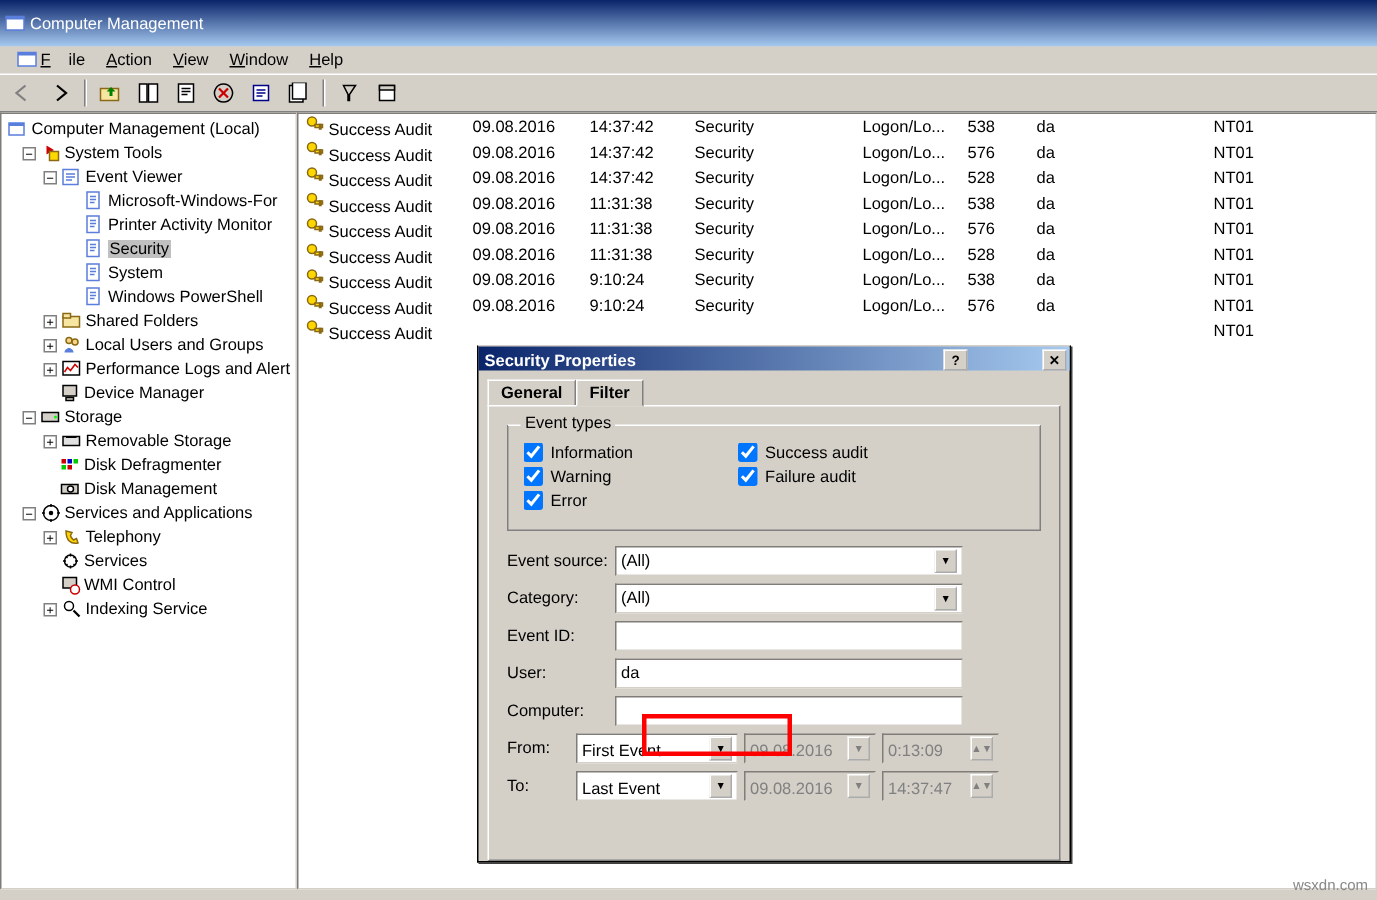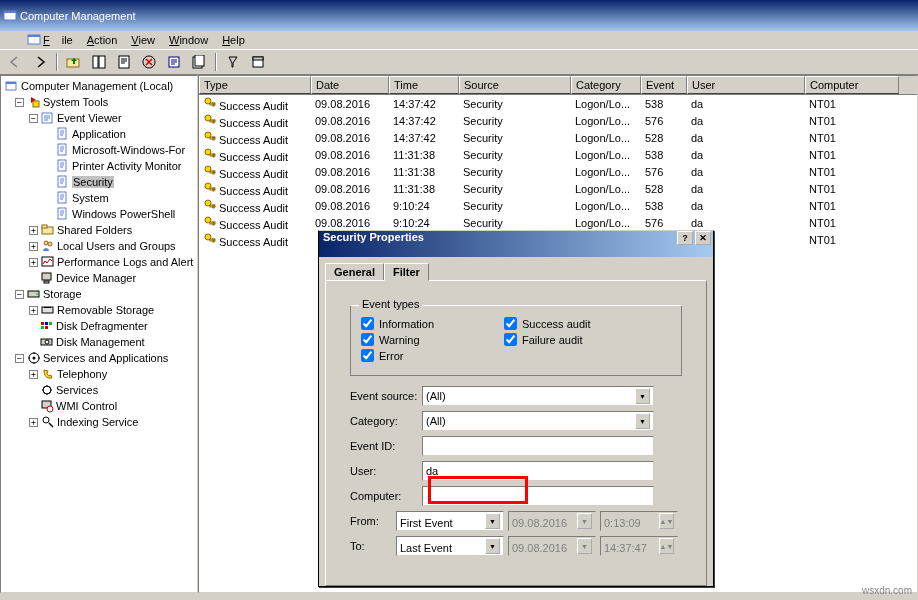--- a/index.html
+++ b/index.html
@@ -1,19 +1,19 @@
 <!DOCTYPE html>
 <html><head>
 <meta charset="utf-8">
 <style>
 * { box-sizing: border-box; margin: 0; padding: 0; font-family: Tahoma, sans-serif; font-size: 11px; }
 body { background: #d4d0c8; width: 918px; height: 600px; overflow: hidden; position: relative; }
 .titlebar { background: linear-gradient(#0a246a, #a6caf0); color: #fff; height: 31px; display: flex; align-items: center; padding: 0 3px; }
 .titlebar .ticon { width: 14px; height: 14px; margin-right: 3px; }
-.menubar { background: #d4d0c8; height: 18px; display: flex; align-items: center; padding-left: 21px; gap: 2px; }
+.menubar { background: #d4d0c8; height: 18px; display: flex; align-items: center; padding-left: 5px; gap: 2px; }
 .menubar span { padding: 1px 6px; cursor: default; }
 .menubar span u { text-decoration: underline; }
 .toolbar { background: #d4d0c8; height: 26px; border-top: 1px solid #fff; border-bottom: 1px solid #808080; display: flex; align-items: center; padding: 0 4px; gap: 3px; }
 .tbtn { width: 22px; height: 22px; display: flex; align-items: center; justify-content: center; border: 1px solid transparent; }
 .sep { width: 2px; height: 18px; border-left: 1px solid #808080; border-right: 1px solid #fff; margin: 0 2px; }
 .content { display: flex; height: 518px; }
 .tree { width: 198px; background: #fff; border: 1px inset #d4d0c8; overflow: hidden; padding: 2px; }
 .tn { white-space: nowrap; display: flex; align-items: center; height: 16px; cursor: default; }
 .tn .tog { width: 9px; height: 9px; border: 1px solid #808080; background: #fff; display: inline-flex; align-items: center; justify-content: center; font-size: 8px; line-height: 7px; margin-right: 3px; font-family: monospace; }
 .tn .notog { width: 11px; display: inline-block; }
@@ -21,27 +21,27 @@
 .tn.sel .lbl { background: #c0c0c0; color: #000; padding: 0 1px; }
 .d0 { padding-left: 2px; } .d1 { padding-left: 12px; } .d2 { padding-left: 26px; } .d3 { padding-left: 42px; }
 .list { flex: 1; background: #fff; border: 1px inset #d4d0c8; position: relative; }
 .lh { display: flex; background: #d4d0c8; border-bottom: 1px solid #808080; }
 .lh div { padding: 2px 4px; border-right: 1px solid #808080; border-bottom: 1px solid #404040; border-top: 1px solid #fff; border-left: 1px solid #fff; cursor: default; }
 .lr { display: flex; height: 17px; align-items: center; }
 .lr div { padding: 0 4px; white-space: nowrap; overflow: hidden; }
 .c-type { width: 112px; } .c-date { width: 78px; } .c-time { width: 70px; } .c-src { width: 112px; } .c-cat { width: 70px; } .c-evt { width: 46px; } .c-user { width: 118px; } .c-comp { width: 94px; }
 .keyico { width: 14px; height: 14px; display: inline-block; margin-right: 2px; }
 .dialog { position: absolute; left: 318px; top: 230px; width: 396px; background: #d4d0c8; border: 1px solid #000; border-top: 1px solid #d4d0c8; box-shadow: 1px 1px 0 #404040; }
-.dlg-title { background: linear-gradient(to right,#0a246a,#a6caf0); color: #fff; height: 26px; display: flex; align-items: flex-start; padding: 0 2px 0 4px; font-weight: bold; }
+.dlg-title { background: linear-gradient(to right,#0a246a,#a6caf0); color: #fff; height: 16px; display: flex; align-items: flex-end; padding: 0 2px 0 4px; font-weight: bold; gap: 48px; }
 .dlg-title .dbtn { width: 16px; height: 14px; background: #d4d0c8; border: 1px outset #fff; color: #000; font-weight: bold; display: flex; align-items: center; justify-content: center; font-size: 9px; margin-left: 2px; }
 .tabs { padding: 6px 6px 0 6px; }
 .tabrow { display: flex; font-weight: bold; }
 .tab { padding: 2px 8px; border: 1px solid #808080; border-bottom: none; background: #d4d0c8; margin-right: 0; border-top-color: #fff; border-left-color: #fff; position: relative; }
 .tab.active { background: #d4d0c8; z-index: 2; border-bottom: 1px solid #d4d0c8; margin-bottom: -1px; }
-.tabbody { border: 1px solid #808080; border-top-color: #fff; border-left-color: #fff; padding: 24px; min-height: 304px; }
+.tabbody { border: 1px solid #808080; border-top-color: #fff; border-left-color: #fff; padding: 12px; min-height: 304px; }
 .grp { border: 1px solid #808080; border-top-color: #fff; border-left-color: #808080; padding: 8px 10px 10px 10px; margin-bottom: 10px; position: relative; }
 .grp::before { content: attr(data-title); position: absolute; top: -8px; left: 8px; background: #d4d0c8; padding: 0 3px; }
 .ck { display: flex; align-items: center; margin: 3px 0; }
 .ck input { margin-right: 5px; }
 .row { display: flex; align-items: center; margin: 5px 0; }
 .row .lbl { width: 72px; }
 .row input[type=text], .row .drop { border: 1px inset #d4d0c8; background: #fff; height: 20px; padding: 1px 3px; }
 .drop { width: 232px; display: flex; align-items: center; justify-content: space-between; }
 .drop .arr { width: 15px; height: 16px; background: #d4d0c8; border: 1px outset #fff; display: flex; align-items: center; justify-content: center; font-size: 7px; }
 .drop.small { width: 108px; align-items: flex-end; }
@@ -173,30 +173,20 @@
         <span class="lbl">Event Viewer</span>
       </div>
     <div class="tn d3">
         <span class="notog"></span>
         <span class="ico">
           <svg width="14" height="14">
             <rect x="2" y="1" width="8" height="11" fill="#fff" stroke="#5a7edc"></rect>
             <path d="M4 4h4M4 6h4M4 8h3" stroke="#5a7edc"></path>
           </svg>
         </span>
-        <span class="lbl">Application</span>
-      </div>
-    <div class="tn d3">
-        <span class="notog"></span>
-        <span class="ico">
-          <svg width="14" height="14">
-            <rect x="2" y="1" width="8" height="11" fill="#fff" stroke="#5a7edc"></rect>
-            <path d="M4 4h4M4 6h4M4 8h3" stroke="#5a7edc"></path>
-          </svg>
-        </span>
         <span class="lbl">Microsoft-Windows-For</span>
       </div>
     <div class="tn d3">
         <span class="notog"></span>
         <span class="ico">
           <svg width="14" height="14">
             <rect x="2" y="1" width="8" height="11" fill="#fff" stroke="#5a7edc"></rect>
             <path d="M4 4h4M4 6h4M4 8h3" stroke="#5a7edc"></path>
           </svg>
         </span>
@@ -362,30 +352,20 @@
           <svg width="14" height="14">
             <circle cx="5" cy="5" r="3" fill="none" stroke="#000"></circle>
             <path d="M8 8l4 4" stroke="#000" stroke-width="1.5"></path>
           </svg>
         </span>
         <span class="lbl">Indexing Service</span>
       </div>
   </div>
 
   <div class="list">
-    <div class="lh">
-      <div class="c-type">Type</div>
-      <div class="c-date">Date</div>
-      <div class="c-time">Time</div>
-      <div class="c-src">Source</div>
-      <div class="c-cat">Category</div>
-      <div class="c-evt">Event</div>
-      <div class="c-user">User</div>
-      <div class="c-comp">Computer</div>
-    </div>
     <div id="rows">
         <div class="lr">
           <div class="c-type"><span class="keyico"><svg width="14" height="14">
                 <circle cx="5" cy="5" r="3" fill="#ffd700" stroke="#8b6914"></circle>
                 <rect x="7" y="7" width="5" height="2" fill="#ffd700" stroke="#8b6914"></rect>
                 <rect x="10" y="7" width="1" height="3" fill="#ffd700" stroke="#8b6914"></rect>
               </svg></span>Success Audit</div>
           <div class="c-date">09.08.2016</div>
           <div class="c-time">14:37:42</div>
           <div class="c-src">Security</div>

